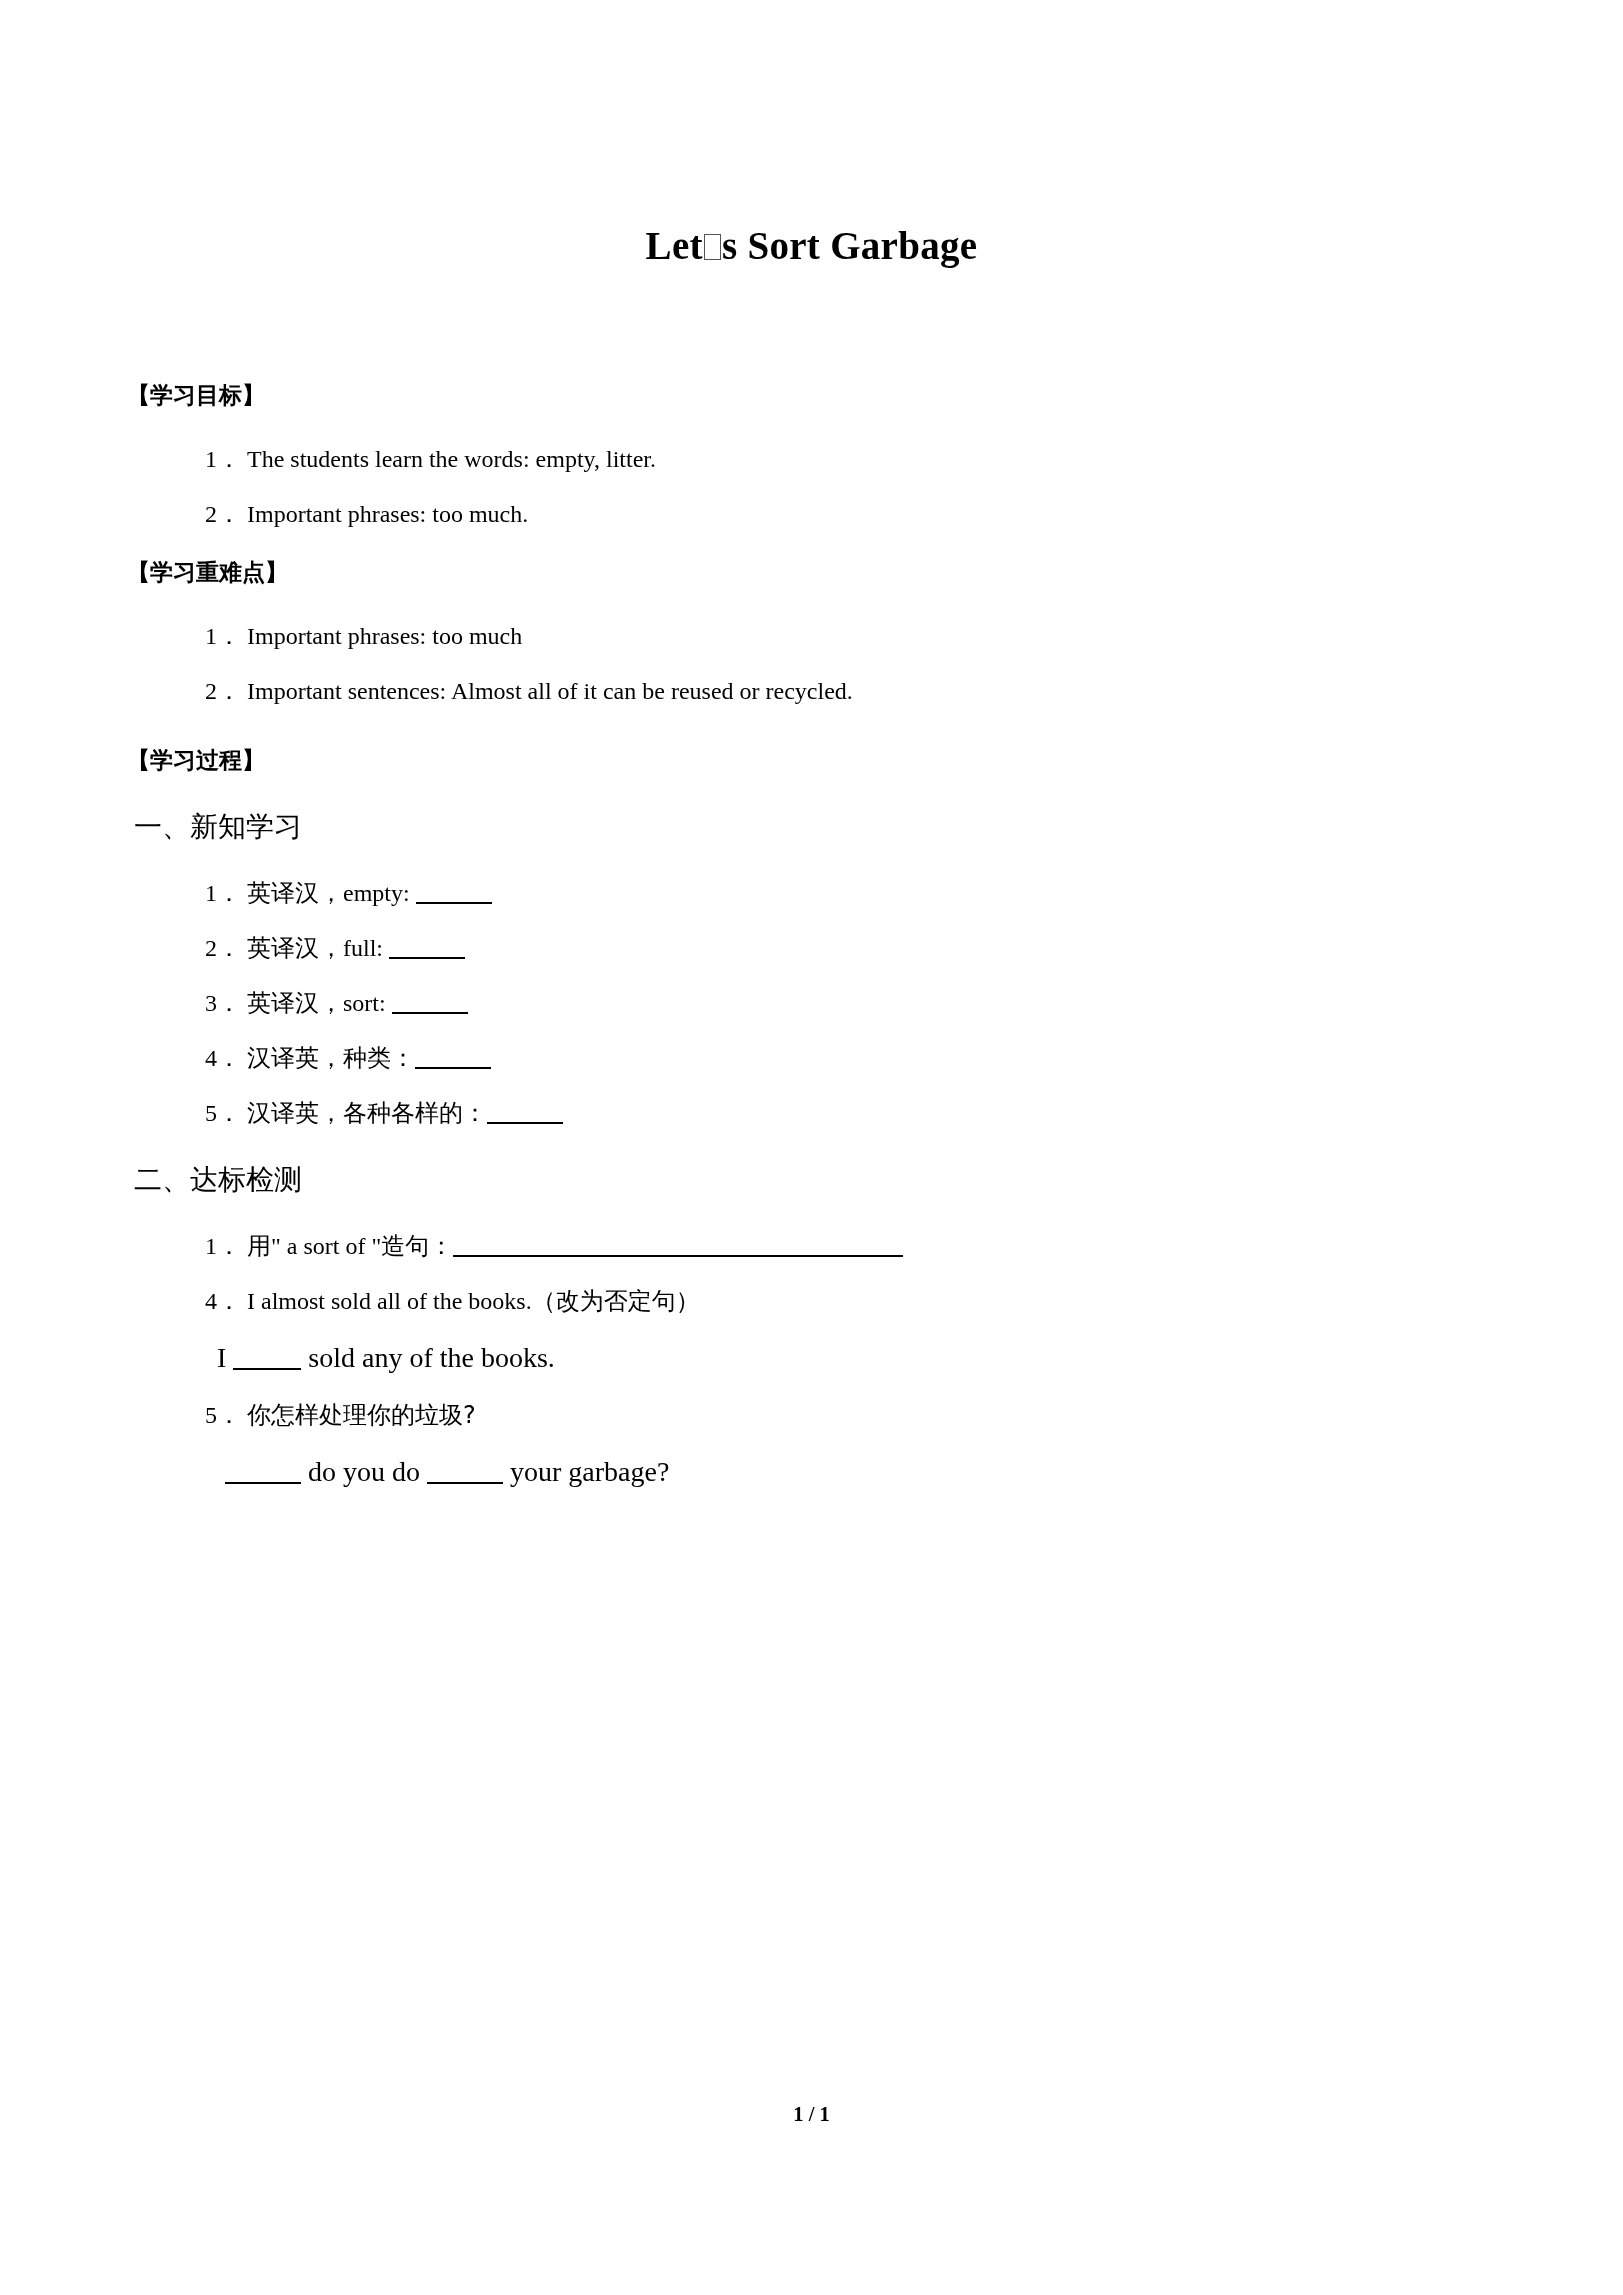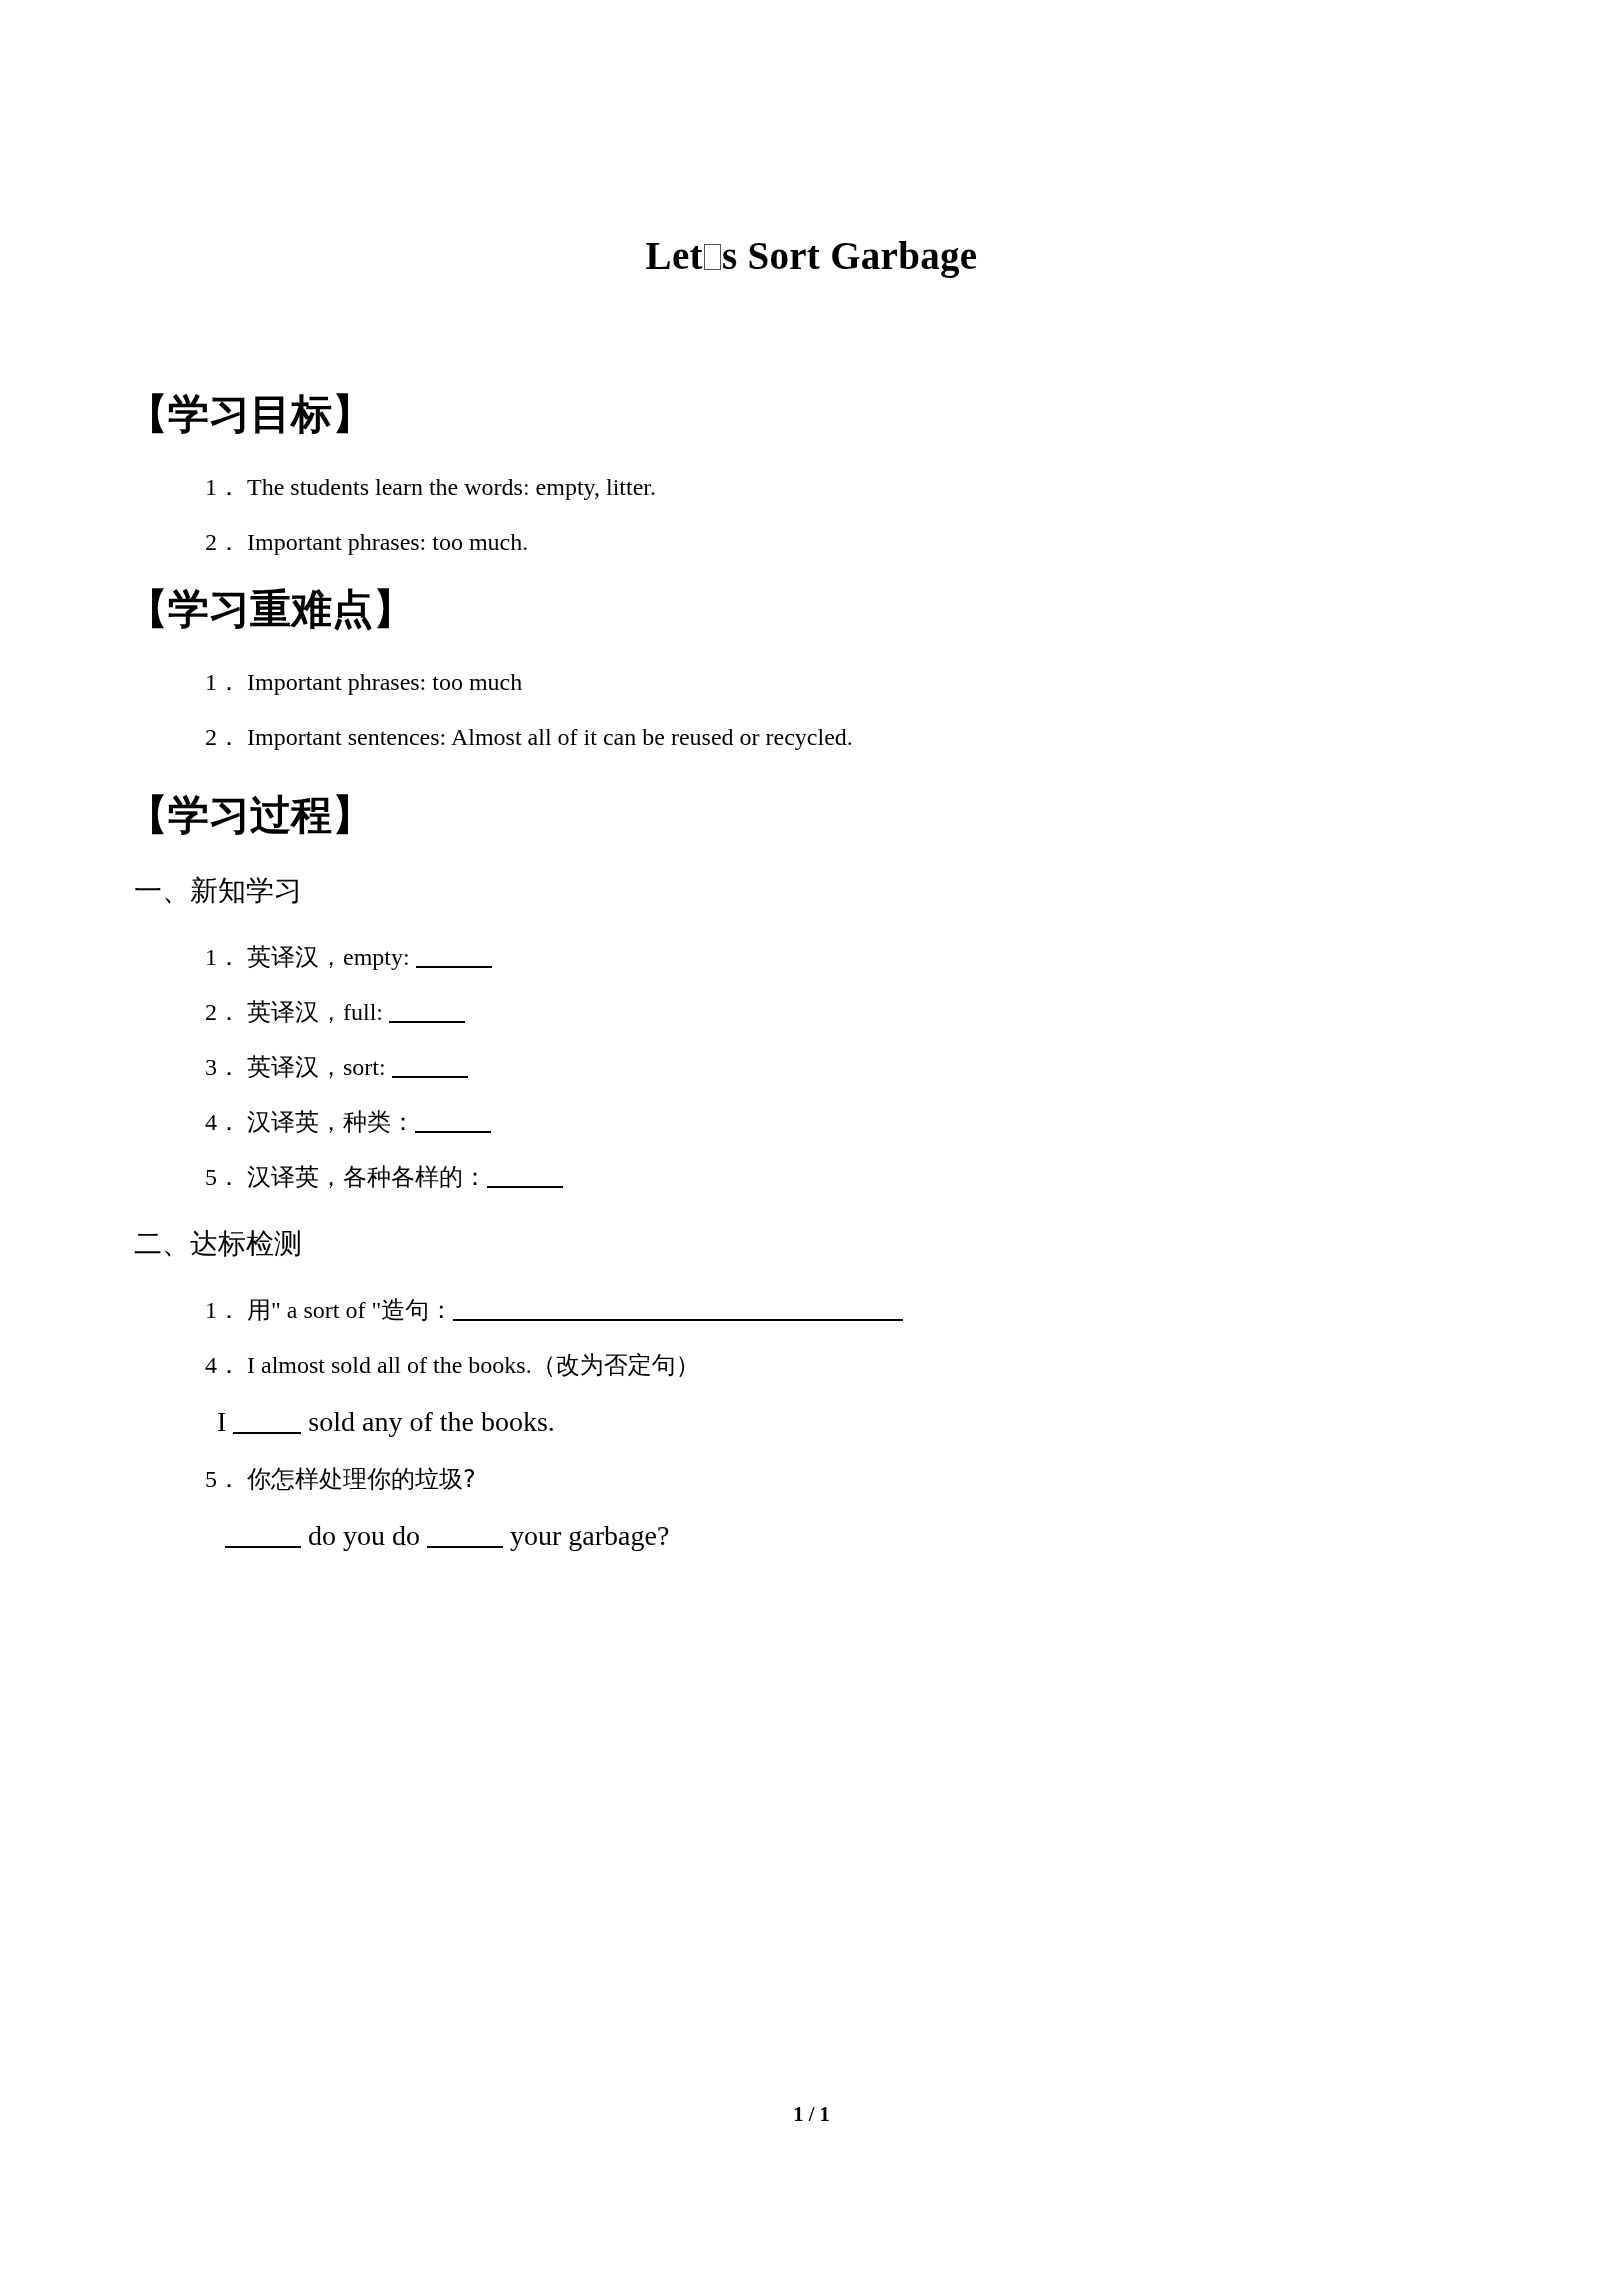--- a/index.html
+++ b/index.html
@@ -19,37 +19,37 @@
     box-sizing: border-box;
     padding: 0;
     overflow: hidden;
   }
   
   .doc-title {
     text-align: center;
     font-size: 39px;
     font-weight: bold;
     letter-spacing: 0.3px;
-    margin: 18px;
+    margin: 8px;
     padding-top: 217px;
     line-height: 1.1;
   }
   .tofu {
     display: inline-block;
     width: 17.7px;
     height: 26px;
     border: 1.4px solid #555;
     box-sizing: border-box;
     vertical-align: -1.4px;
     margin: 0 0.7px;
   }
   
   .section-heading {
     font-family: "DejaVu Sans", "Liberation Sans", sans-serif;
-    font-size: 41px;
+    font-size: 23px;
     font-weight: bold;
     margin: 0;
     padding-left: 127px;
     line-height: 1.0;
   }
   .h-gap-1 { margin-top: 116px; }
   .h-gap-2 { margin-top: 35px; }
   .h-gap-3 { margin-top: 46px; }
 
   

